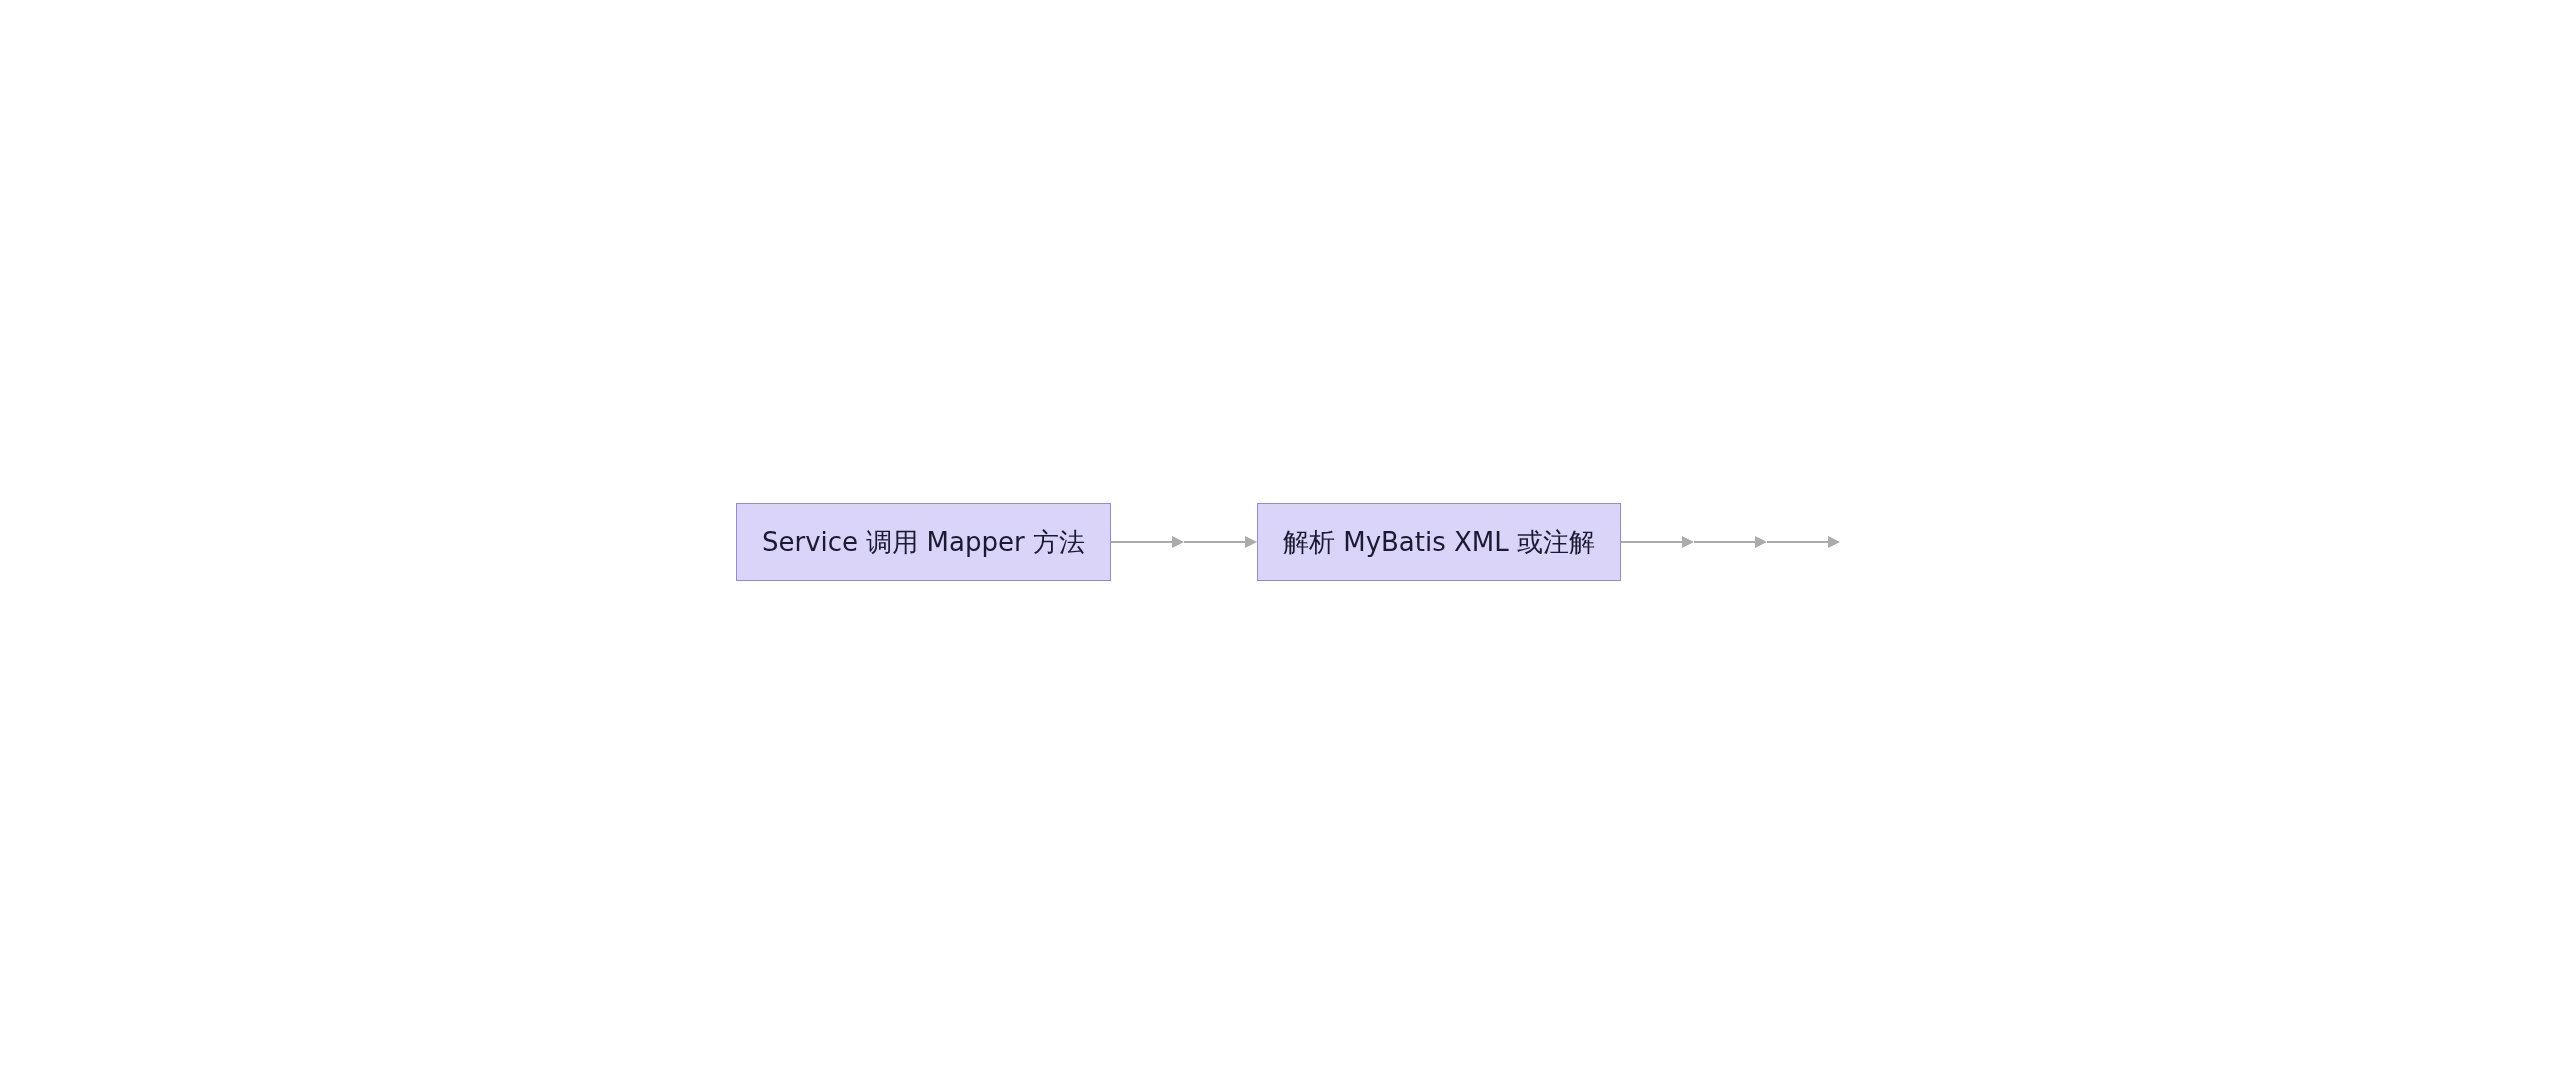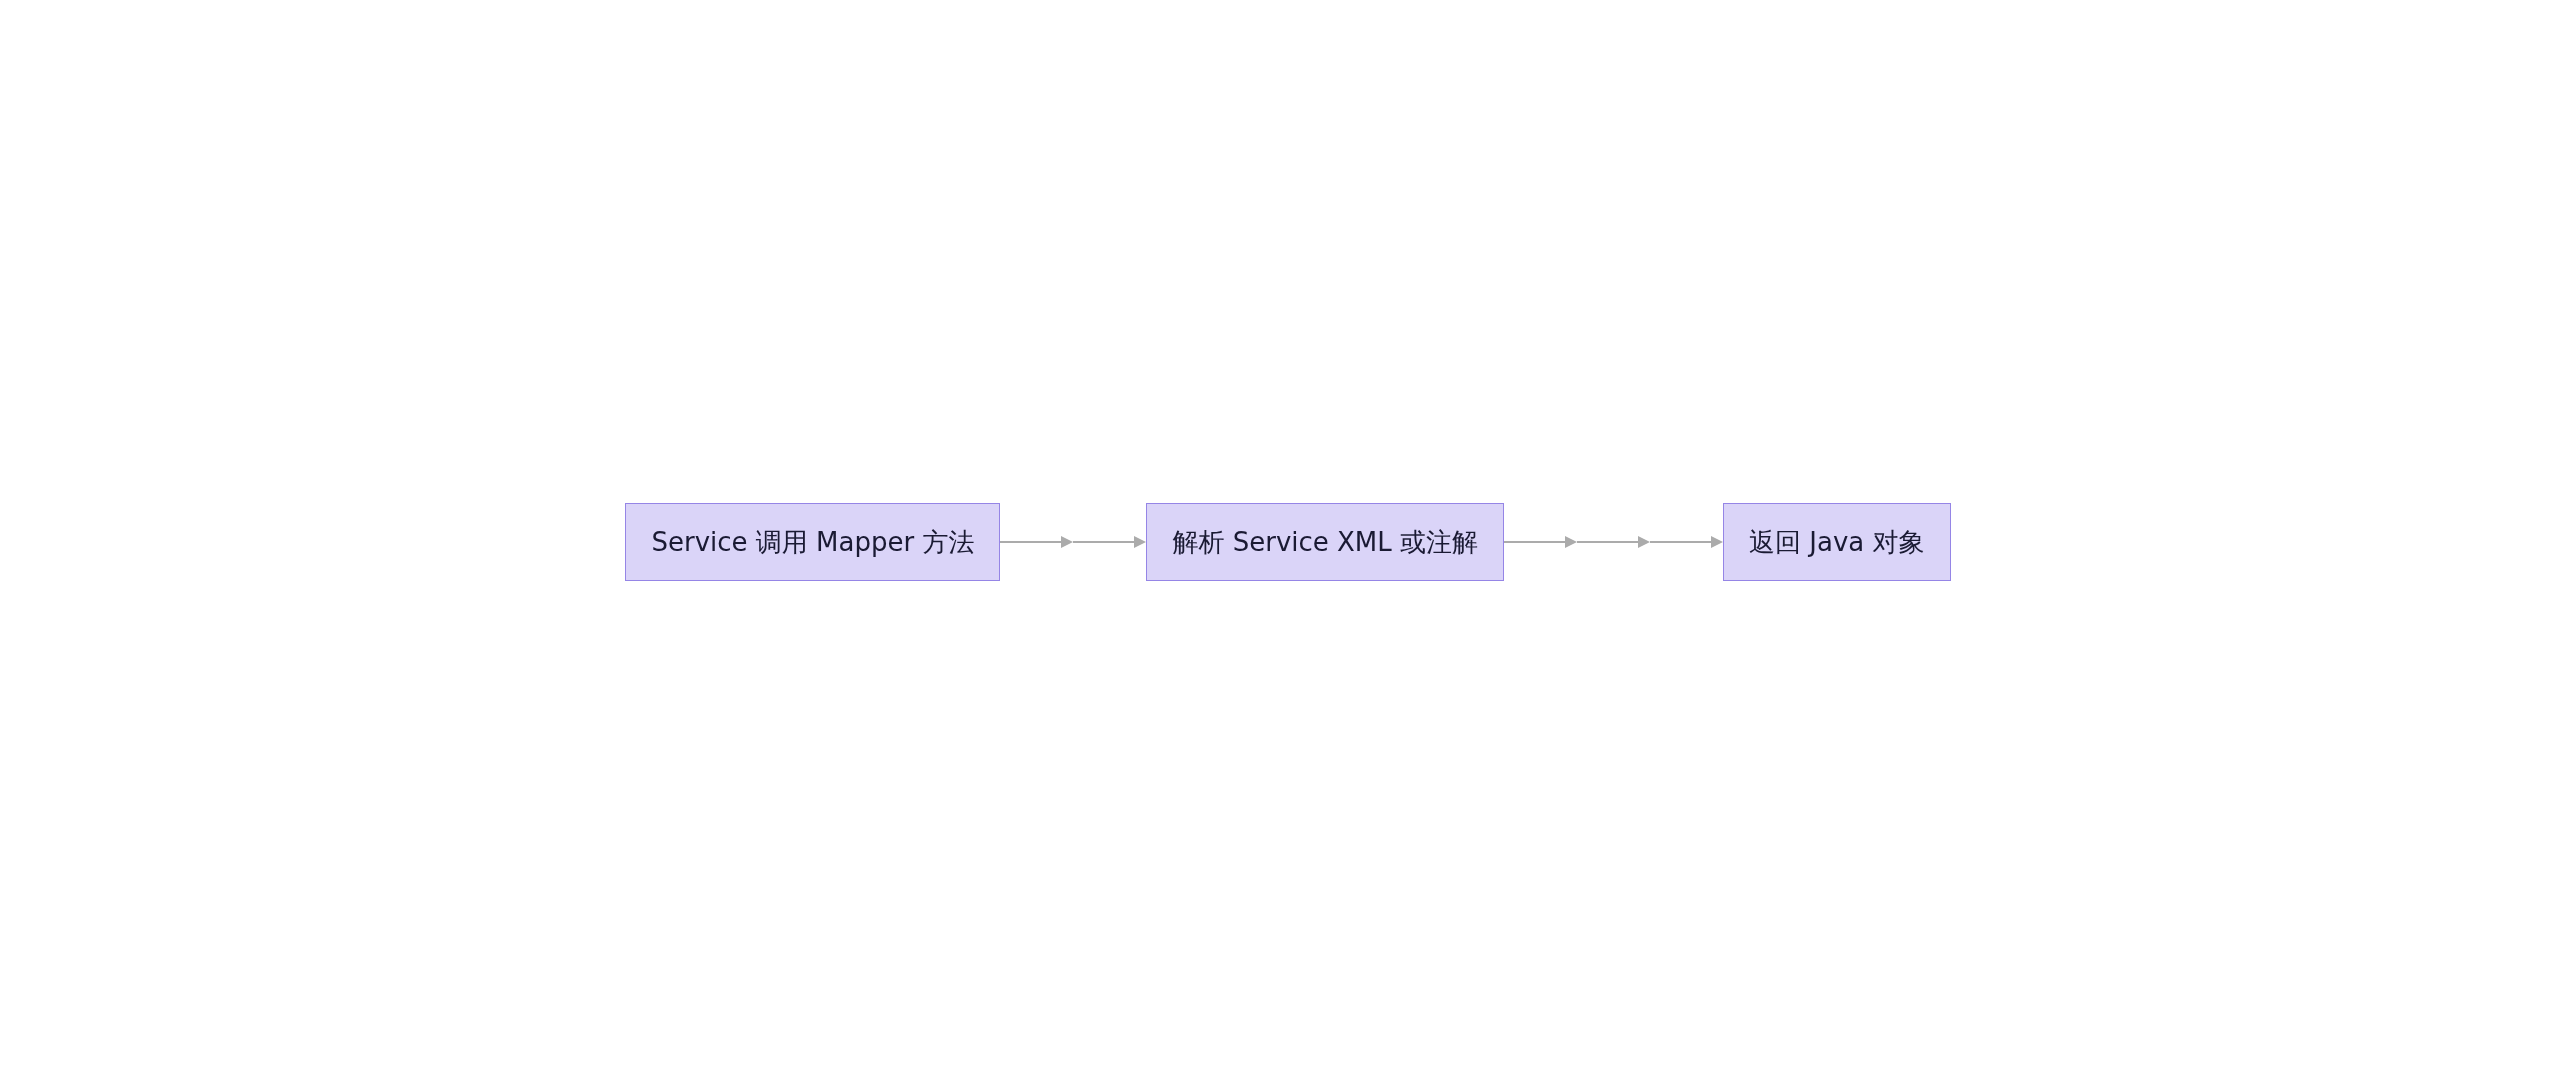--- a/index.html
+++ b/index.html
@@ -73,39 +73,36 @@
       <div class="arrowhead"></div>
     </div>
 
 
     <div class="connector">
       <div class="line"></div>
       <div class="arrowhead"></div>
     </div>
 
     <div class="node">
-      <span>解析 Service XML 或注解</span>
+      <span>解析 MyBatis XML 或注解</span>
     </div>
 
     <div class="connector">
       <div class="line"></div>
       <div class="arrowhead"></div>
     </div>
 
 
     <div class="connector">
       <div class="line"></div>
       <div class="arrowhead"></div>
     </div>
 
 
     <div class="connector">
       <div class="line"></div>
       <div class="arrowhead"></div>
     </div>
 
-    <div class="node">
-      <span>返回 Java 对象</span>
-    </div>
 
   </div>
 </div>
 
 
 </body></html>

